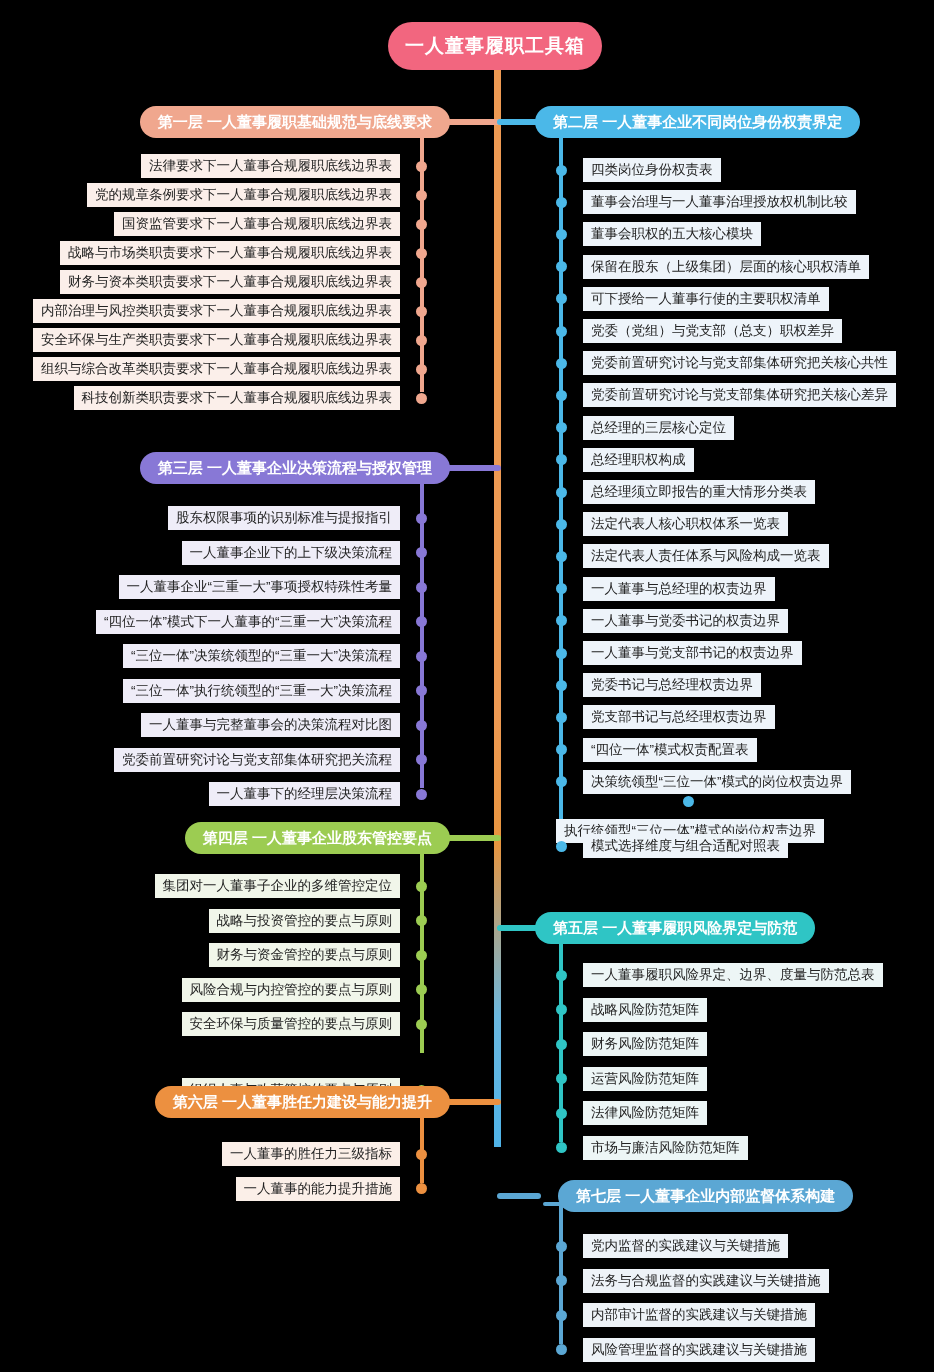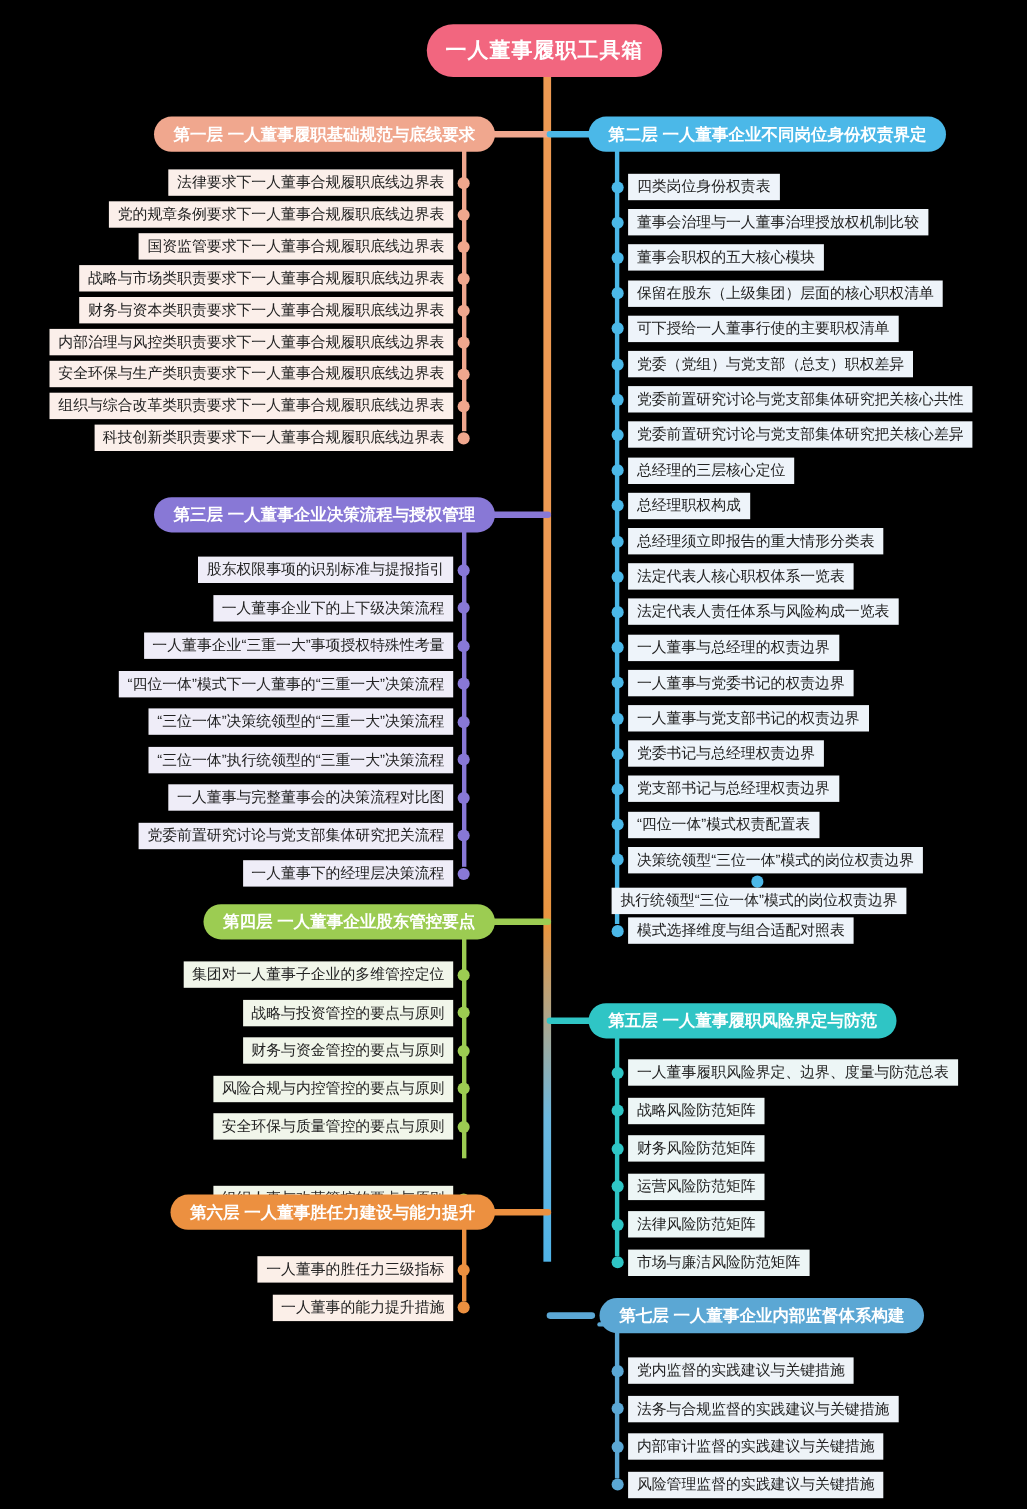--- a/index.html
+++ b/index.html
@@ -53,20 +53,21 @@
   
   .spine { position:absolute; width:4px; z-index:2; }
 
   
   .leaf {
     position:absolute;
     height:36px;
     display:flex; align-items:center;
     z-index:4;
     white-space:nowrap;
+    gap:12px;
   }
   .leaf .lbl {
     font-size:13.5px; color:#222; line-height:24px;
     padding:0 8px; height:24px; display:block;
   }
   .leaf .dot {
     width:11px; height:11px; border-radius:50%;
     flex:0 0 auto;
   }
 
@@ -335,21 +336,21 @@
       <div class="stub" style="background: rgb(236, 144, 64); height: 4px; top: 1108px; left: 420px; width: 22px;"></div>
       <div class="leaf left" style="top: 1136px; right: 507px;">
         <span class="lbl" style="background: rgb(251, 239, 232);">一人董事的胜任力三级指标</span>
         <span class="dot" style="background: rgb(236, 144, 64);"></span>
       </div>
       <div class="leaf left" style="top: 1170.5px; right: 507px;">
         <span class="lbl" style="background: rgb(251, 239, 232);">一人董事的能力提升措施</span>
         <span class="dot" style="background: rgb(236, 144, 64);"></span>
       </div>
       <div class="stub" style="background: rgb(91, 167, 212); top: 1193px; left: 497px; width: 44px;"></div>
-      <div class="sec-head" style="background: rgb(91, 167, 212); top: 1180px; left: 545px;">
+      <div class="sec-head" style="background: rgb(91, 167, 212); top: 1180px; left: 558px;">
         <span>第七层 一人董事企业内部监督体系构建</span>
       </div>
       <div class="spine" style="background: rgb(91, 167, 212); left: 559px; top: 1202px; height: 141.5px;"></div>
       <div class="stub" style="background: rgb(91, 167, 212); height: 4px; top: 1202px; left: 543px; width: 20px;"></div>
       <div class="leaf right" style="top: 1228px; left: 556px;">
         <span class="dot" style="background: rgb(91, 167, 212);"></span>
         <span class="lbl" style="background: rgb(238, 243, 248);">党内监督的实践建议与关键措施</span>
       </div>
       <div class="leaf right" style="top: 1262.5px; left: 556px;">
         <span class="dot" style="background: rgb(91, 167, 212);"></span>

